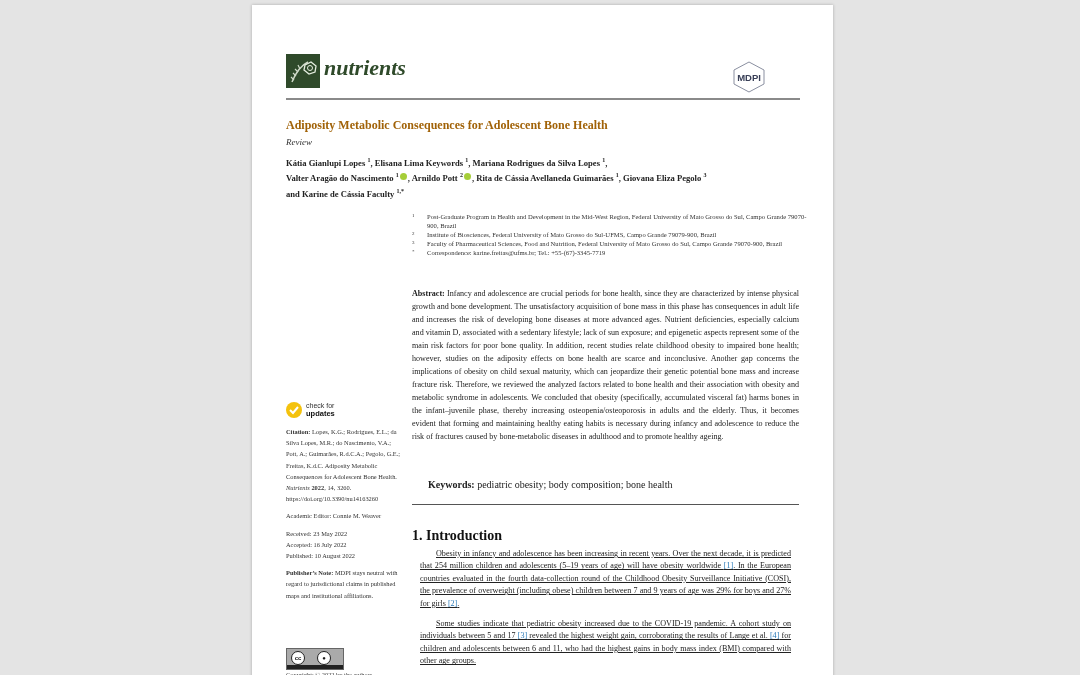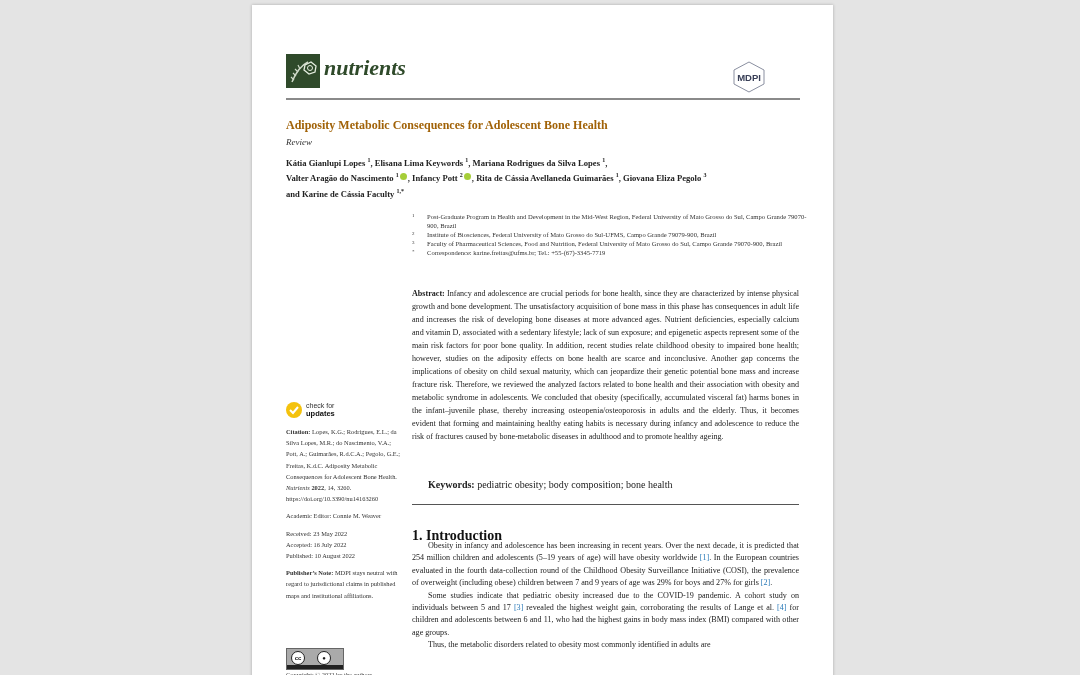--- a/index.html
+++ b/index.html
@@ -16,21 +16,21 @@
   .authors sup { font-size:6px; }
   .orcid { display:inline-block; width:7px; height:7px; border-radius:50%; background:#a6ce39; vertical-align:1px; margin:0 1px; }
   .affils { left:160px; top:207px; width:395px; font-size:6.6px; line-height:9px; color:#333; }
   .affil { position:relative; padding-left:15px; }
   .affil .num { position:absolute; left:0; top:-1px; font-size:5px; }
   .abstract { left:160px; top:282px; width:387px; font-size:8.1px; line-height:13px; text-align:justify; color:#222; }
   .keywords { left:176px; top:474px; width:387px; font-size:10px; color:#222; }
   .hr-kw { left:160px; top:499px; width:387px; height:1px; background:#555; }
   .intro-h { left:160px; top:523px; font-size:14px; font-weight:bold; color:#111; }
   .intro { left:160px; top:535px; width:387px; font-size:8.1px; line-height:12.4px; text-align:justify; color:#222; }
-  .intro p { margin:0; text-indent:16px; }
+  .intro p { margin:8px; text-indent:16px;text-decoration:underline; }
   .cite { color:#2a7ab8; }
   .check { left:34px; top:397px; width:100px; height:20px; }
   .check-icon { position:absolute; left:0; top:0; width:16px; height:16px; border-radius:50%; background:#f4c20d; }
   .check-text { position:absolute; left:20px; top:0px; font-family:"Liberation Sans", sans-serif; font-size:7px; line-height:8px; color:#333; }
   .check-text b { font-size:7.5px; color:#111;margin-top:12px; }
   .sidebar { left:34px; top:421px; width:118px; font-size:6.4px; line-height:11.2px; color:#333; }
   .sidebar p { margin:0 0 6px 0; }
   .cc { left:34px; top:643px; width:56px; height:20px; background:#aaa; border:1px solid #666; }
   .cc-circle { position:absolute; top:2px; width:12px; height:12px; border-radius:50%; background:#fff; border:1px solid #222; font-family:"Liberation Sans", sans-serif; font-size:6px; line-height:12px; text-align:center; font-weight:bold; }
   .cc-bar { position:absolute; left:0; bottom:0; width:100%; height:4px; background:#222; }
@@ -64,21 +64,21 @@
   <div class="abs title">Adiposity Metabolic Consequences for Adolescent Bone Health</div>
 
   <div class="abs authors">
     <div>
       <span>Kátia Gianlupi Lopes</span> <sup>1</sup>,
       <span>Elisana Lima Keywords</span> <sup>1</sup>,
       <span>Mariana Rodrigues da Silva Lopes</span> <sup>1</sup>,
     </div>
     <div>
       <span>Valter Aragão do Nascimento</span> <sup>1</sup><span class="orcid"></span>,
-      <span>Infancy Pott</span> <sup>2</sup><span class="orcid"></span>,
+      <span>Arnildo Pott</span> <sup>2</sup><span class="orcid"></span>,
       <span>Rita de Cássia Avellaneda Guimarães</span> <sup>1</sup>,
       <span>Giovana Eliza Pegolo</span> <sup>3</sup>
     </div>
     <div>
       <span>and</span>
       <span>Karine de Cássia Faculty</span> <sup>1,*</sup>
     </div>
   </div>
 
   <div class="abs affils">

